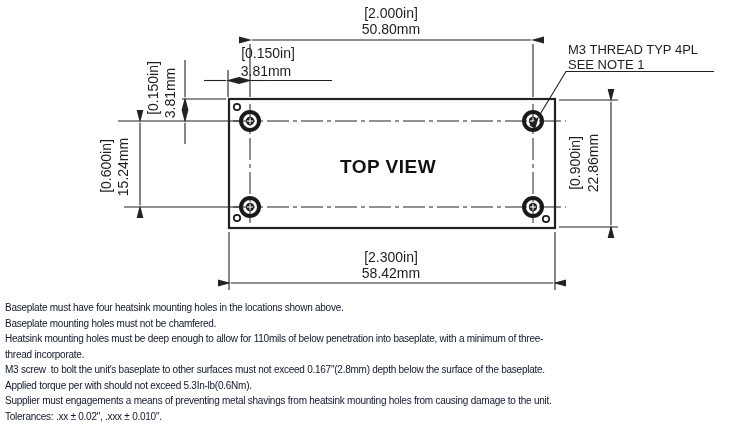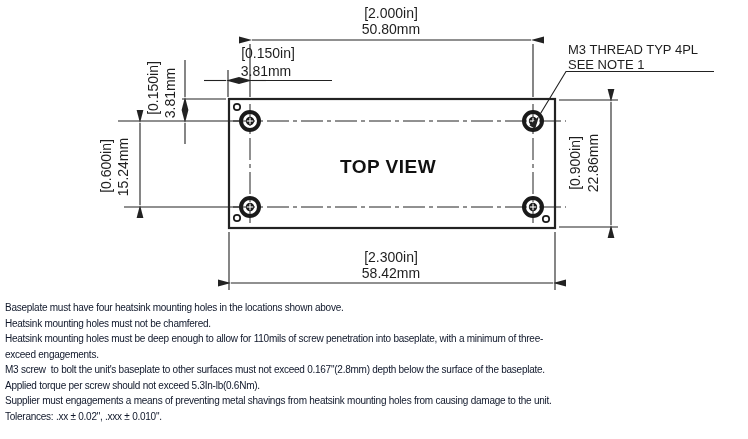--- a/index.html
+++ b/index.html
@@ -135,22 +135,22 @@
 
     <text class="note-txt" x="568" y="54">M3 THREAD TYP 4PL</text>
     <text class="note-txt" x="568" y="69">SEE NOTE 1</text>
 
     <text class="view-title" x="388" y="173" text-anchor="middle">TOP VIEW</text>
   </svg>
 
   
   <div class="notes">
     <div class="note-line">Baseplate must have four heatsink mounting holes in the locations shown above.</div>
-    <div class="note-line">Heatsink mounting holes must not be chamfered.</div>
-    <div class="note-line">Heatsink mounting holes must be deep enough to allow for 110mils of screw penetration into baseplate, with a minimum of three-</div>
-    <div class="note-line">exceed engagements.</div>
+    <div class="note-line">Baseplate mounting holes must not be chamfered.</div>
+    <div class="note-line">Heatsink mounting holes must be deep enough to allow for 110mils of below penetration into baseplate, with a minimum of three-</div>
+    <div class="note-line">thread incorporate.</div>
     <div class="note-line">M3 screw  to bolt the unit's baseplate to other surfaces must not exceed 0.167"(2.8mm) depth below the surface of the baseplate.</div>
-    <div class="note-line">Applied torque per screw should not exceed 5.3In-lb(0.6Nm).</div>
+    <div class="note-line">Applied torque per with should not exceed 5.3In-lb(0.6Nm).</div>
     <div class="note-line">Supplier must engagements a means of preventing metal shavings from heatsink mounting holes from causing damage to the unit.</div>
     <div class="note-line">Tolerances: .xx ± 0.02", .xxx ± 0.010".</div>
   </div>
 
 </div>
 
 </body></html>

